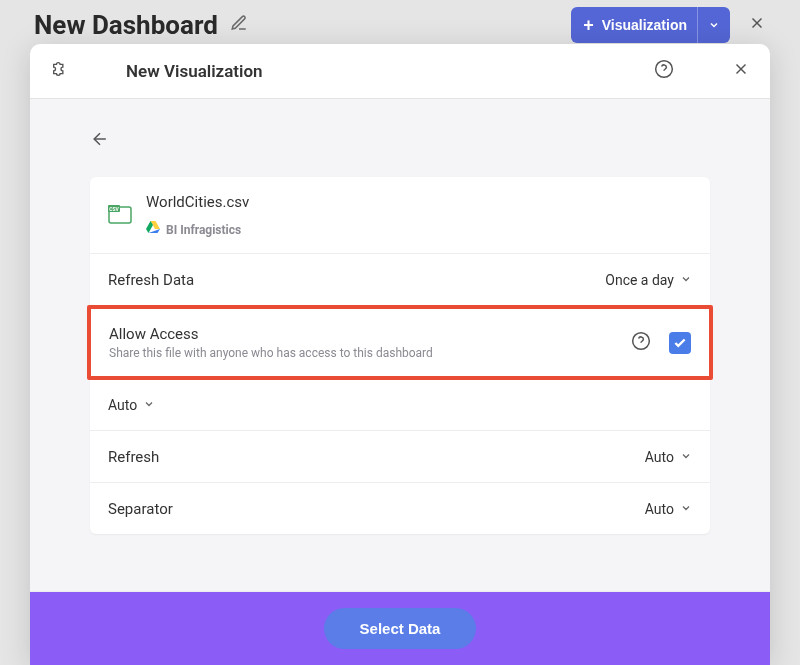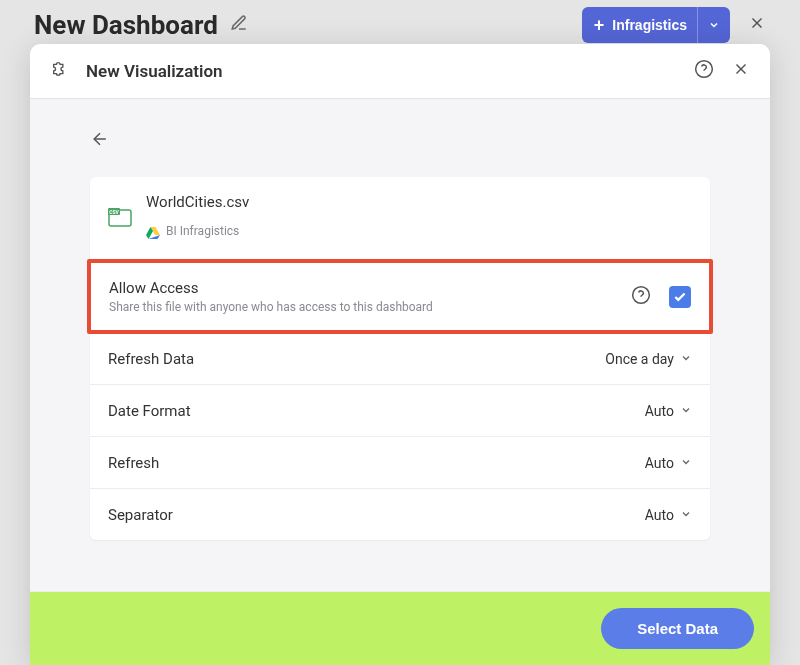--- a/index.html
+++ b/index.html
@@ -71,20 +71,21 @@
       box-shadow: 0 4px 30px rgba(0,0,0,0.15);
       display: flex;
       flex-direction: column;
       overflow: hidden;
     }
     .modal-header {
       display: flex;
       align-items: center;
       padding: 14px 20px;
       border-bottom: 1px solid #e3e3e6;
+      gap: 40px;
     }
     .puzzle-icon { color: #555; }
     .modal-title {
       font-size: 17px;
       font-weight: 600;
       color: #333;
       margin-left: 14px;
     }
     .help-icon, .close-icon {
       color: #555;
@@ -143,22 +144,23 @@
       display: flex;
       flex-direction: column;
       align-items: center;
     }
     .file-name {
       font-size: 15px;
       color: #333;
     }
     .file-sub-wrap {
       display: flex;
-      align-items: flex-start;
-      margin-top: 13px;
+      align-items: flex-end;
+      margin-top: 7px;
+      font-weight: bold;
     }
     .drive-icon {
       margin-right: 6px;
     }
     .file-sub {
       font-size: 12px;
       color: #8a8a92;
     }
     .row-main { flex: 1; }
     .row-label {
@@ -187,23 +189,23 @@
       height: 22px;
       background: #4a7de8;
       border-radius: 4px;
       display: flex;
       align-items: center;
       justify-content: center;
     }
     .modal-footer {
       padding: 16px;
       display: flex;
-      justify-content: flex-end;
+      justify-content: center;
       border-top: 1px solid #ededf0;
-      background: #bef264;
+      background: #8b5cf6;
     }
     .select-btn {
       background: #5a7de8;
       color: #fff;
       border: none;
       border-radius: 22px;
       padding: 12px 36px;
       font-size: 15px;
       font-weight: 600;
       cursor: pointer;
@@ -216,21 +218,21 @@
   <div class="page-title">New Dashboard</div>
   <span class="edit-icon">
     <svg width="18" height="18" viewBox="0 0 24 24" fill="none" stroke="currentColor" stroke-width="2">
         <path d="M12 20h9"></path>
         <path d="M16.5 3.5a2.1 2.1 0 013 3L7 19l-4 1 1-4z"></path>
       </svg>
   </span>
   <div class="spacer"></div>
   <button class="viz-btn">
     <span class="plus">+</span>
-    <span class="label">Infragistics</span>
+    <span class="label">Visualization</span>
     <span class="chev">
       <svg width="12" height="12" viewBox="0 0 24 24" fill="none" stroke="currentColor" stroke-width="3">
           <polyline points="6 9 12 15 18 9"></polyline>
         </svg>
     </span>
   </button>
   <span class="header-close">
     <svg width="18" height="18" viewBox="0 0 24 24" fill="none" stroke="currentColor" stroke-width="2">
         <line x1="18" y1="6" x2="6" y2="18"></line>
         <line x1="6" y1="6" x2="18" y2="18"></line>
@@ -290,55 +292,52 @@
                   <polygon points="4.5,0 9.5,0 14,8 9,8" fill="#ffcf3f"></polygon>
                   <polygon points="0,8 4.5,0 7,4 2.5,12" fill="#11a861"></polygon>
                   <polygon points="2.5,12 14,8 11.5,12" fill="#3b7ded"></polygon>
                 </svg>
             </span>
             <div class="file-sub">BI Infragistics</div>
           </div>
         </div>
       </div>
 
+      <div class="row">
+        <div class="row-main">
+          <div class="row-label">Refresh Data</div>
+        </div>
+        <div class="row-value">Once a day</div>
+        <span class="row-chev">
+          <svg width="12" height="12" viewBox="0 0 24 24" fill="none" stroke="currentColor" stroke-width="2.5">
+              <polyline points="6 9 12 15 18 9"></polyline>
+            </svg>
+        </span>
+      </div>
+
       <div class="row highlight">
         <div class="row-main">
           <div class="row-label">Allow Access</div>
           <div class="row-sub">Share this file with anyone who has access to this dashboard</div>
         </div>
         <span class="row-help">
           <svg width="20" height="20" viewBox="0 0 24 24" fill="none" stroke="currentColor" stroke-width="1.8">
               <circle cx="12" cy="12" r="10"></circle>
               <path d="M9.1 9a3 3 0 015.8 1c0 2-3 2.5-3 4"></path>
               <line x1="12" y1="17" x2="12" y2="17.01"></line>
             </svg>
         </span>
         <div class="checkbox">
           <svg width="14" height="14" viewBox="0 0 24 24" fill="none" stroke="#fff" stroke-width="4">
               <polyline points="20 6 9 17 4 12"></polyline>
             </svg>
         </div>
       </div>
 
       <div class="row">
-        <div class="row-main">
-          <div class="row-label">Refresh Data</div>
-        </div>
-        <div class="row-value">Once a day</div>
-        <span class="row-chev">
-          <svg width="12" height="12" viewBox="0 0 24 24" fill="none" stroke="currentColor" stroke-width="2.5">
-              <polyline points="6 9 12 15 18 9"></polyline>
-            </svg>
-        </span>
-      </div>
-
-      <div class="row">
-        <div class="row-main">
-          <div class="row-label">Date Format</div>
-        </div>
         <div class="row-value">Auto</div>
         <span class="row-chev">
           <svg width="12" height="12" viewBox="0 0 24 24" fill="none" stroke="currentColor" stroke-width="2.5">
               <polyline points="6 9 12 15 18 9"></polyline>
             </svg>
         </span>
       </div>
 
       <div class="row">
         <div class="row-main">

